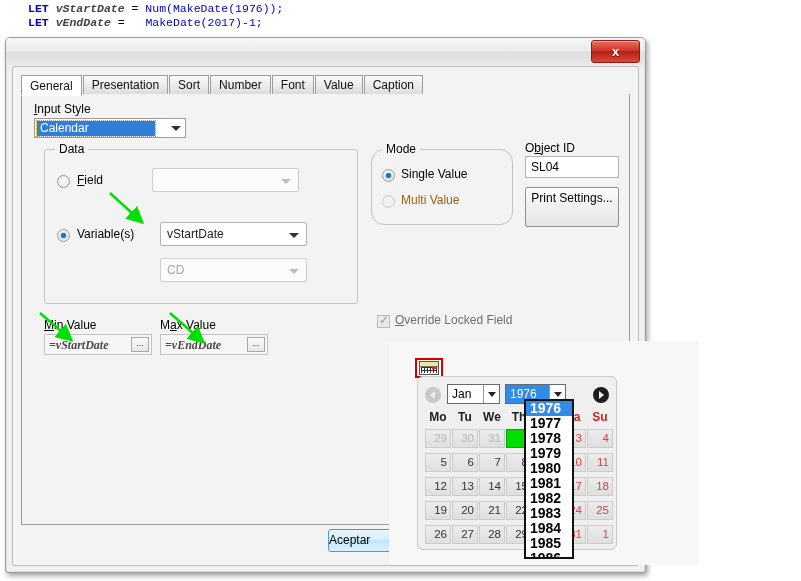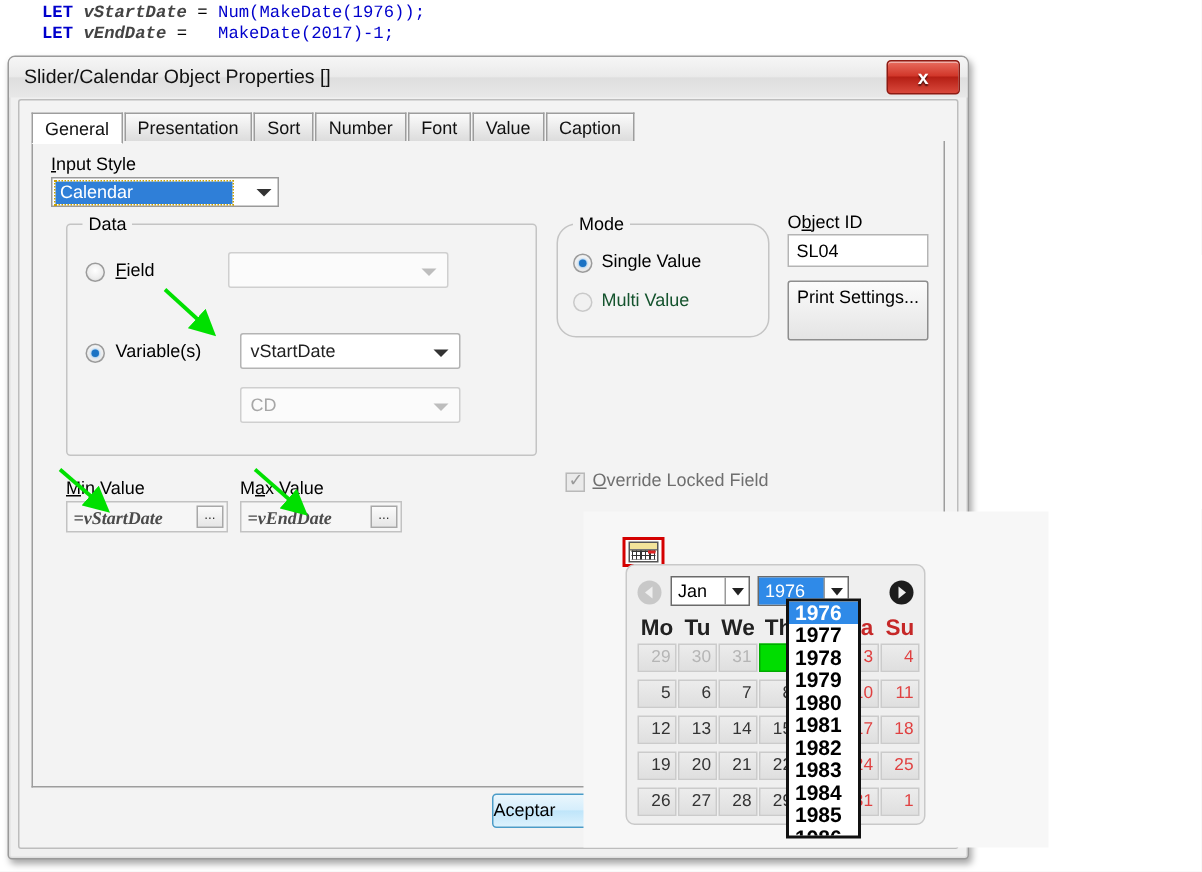--- a/index.html
+++ b/index.html
@@ -162,21 +162,21 @@
 
   
   #mode-group{
     position:absolute;left:349px;top:55px;width:140px;height:74px;
     border:1px solid #c4c4c4;border-radius:13px;
   }
   #mode-group-title{position:absolute;left:10px;top:-8px;background:#f3f3f3;padding:0 4px;font-size:12px;}
   #single-radio{left:10px;top:19px;}
   #single-label{left:29px;top:17px;}
   #multi-radio{left:10px;top:45px;}
-  #multi-label{left:29px;top:43px;color:#14532d;}
+  #multi-label{left:29px;top:43px;color:#a16207;}
 
   
   #objid-label{left:503px;top:47px;}
   #objid-input{
     position:absolute;left:503px;top:62px;width:94px;height:22px;
     background:#fff;border:1px solid #b4b4b4;box-sizing:border-box;
   }
   #objid-value{position:absolute;left:5px;top:3px;font-size:12px;}
   #print-settings-button{
     position:absolute;left:503px;top:93px;width:94px;height:40px;
@@ -296,21 +296,21 @@
   #year-select .ytext{position:absolute;left:4px;top:2px;font-size:12px;color:#fff;}
   #year-select .ysep{position:absolute;right:15px;top:0;bottom:0;width:1px;background:#9a9a9a;}
   #year-select .ychev{
     position:absolute;right:3px;top:7px;width:0;height:0;
     border-left:4px solid transparent;border-right:4px solid transparent;border-top:5px solid #222;
   }
 
   
   .wd{
     position:absolute;top:33px;width:26px;height:16px;
-    text-align:center;font-size:15px;font-weight:bold;color:#222;
+    text-align:center;font-size:12px;font-weight:bold;color:#222;
   }
   .wd.weekend{color:#c62828;}
 
   
   .day{
     position:absolute;width:26px;height:19px;
     background:linear-gradient(to bottom,#ececec,#dfdfdf);
     border:1px solid #cbcbcb;box-sizing:border-box;
     font-size:11.5px;color:#333;text-align:right;line-height:17px;padding-right:3px;
     cursor:pointer;
@@ -338,21 +338,20 @@
 <body>
 
 <div id="code-block">
   <div class="code-line" id="code-l1"><span class="kw">LET</span> <span class="var">vStartDate</span> <span class="pl">=</span> <span class="fn">Num(MakeDate(1976));</span></div>
   <div class="code-line" id="code-l2"><span class="kw">LET</span> <span class="var">vEndDate</span> <span class="pl">=</span>   <span class="fn">MakeDate(2017)-1;</span></div>
 </div>
 
 <div id="dialog">
 
   <div id="titlebar">
-    <div id="title-text">Slider/Calendar Object Properties []</div>
     <div id="close-button">
       <div id="close-icon-glyph">x</div>
     </div>
   </div>
 
   <div id="client">
 
     <div id="tabstrip">
         <div class="tab active">General</div>
         <div class="tab">Presentation</div>

